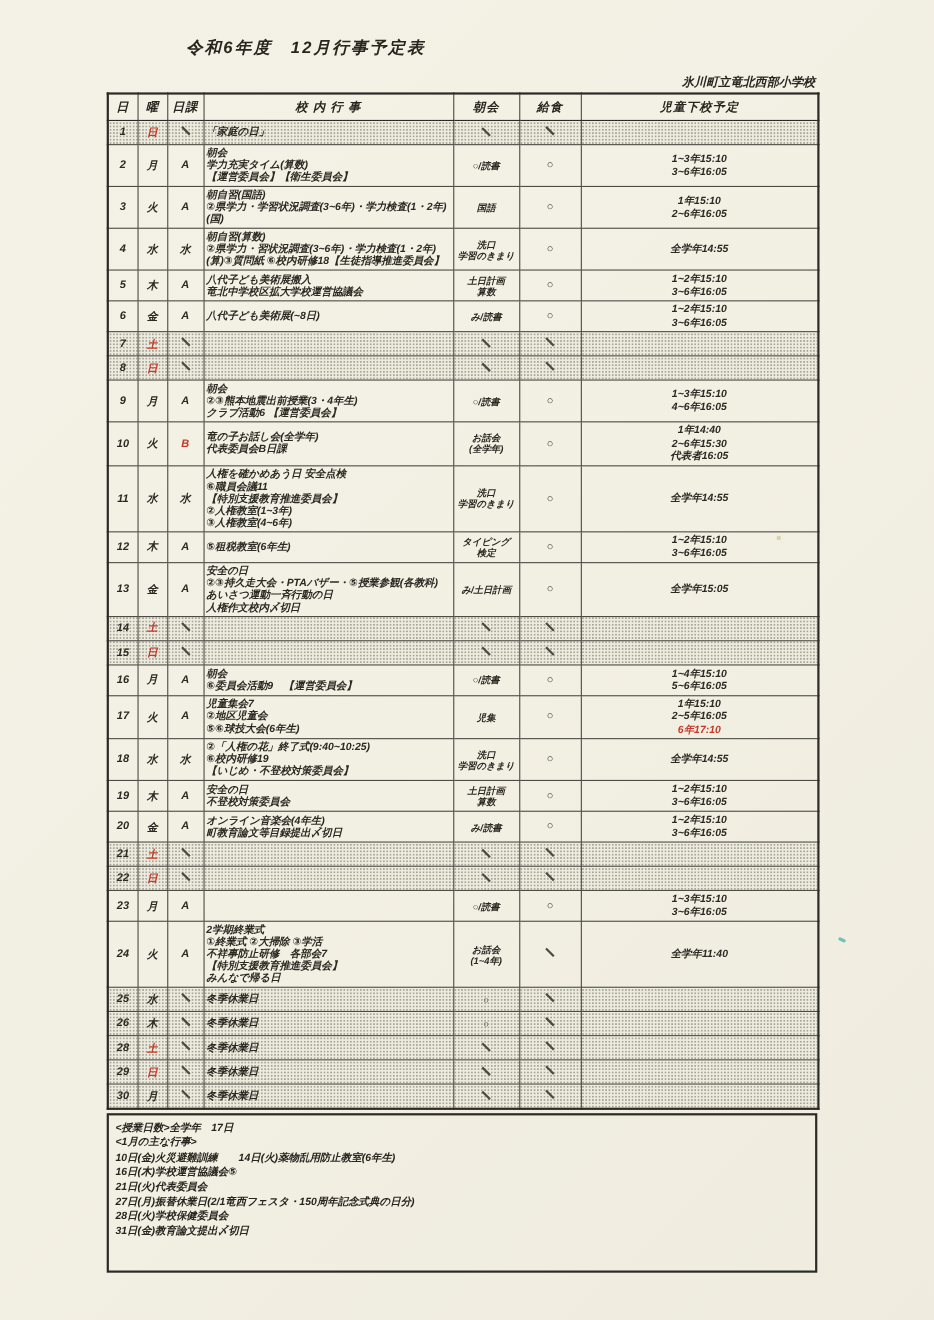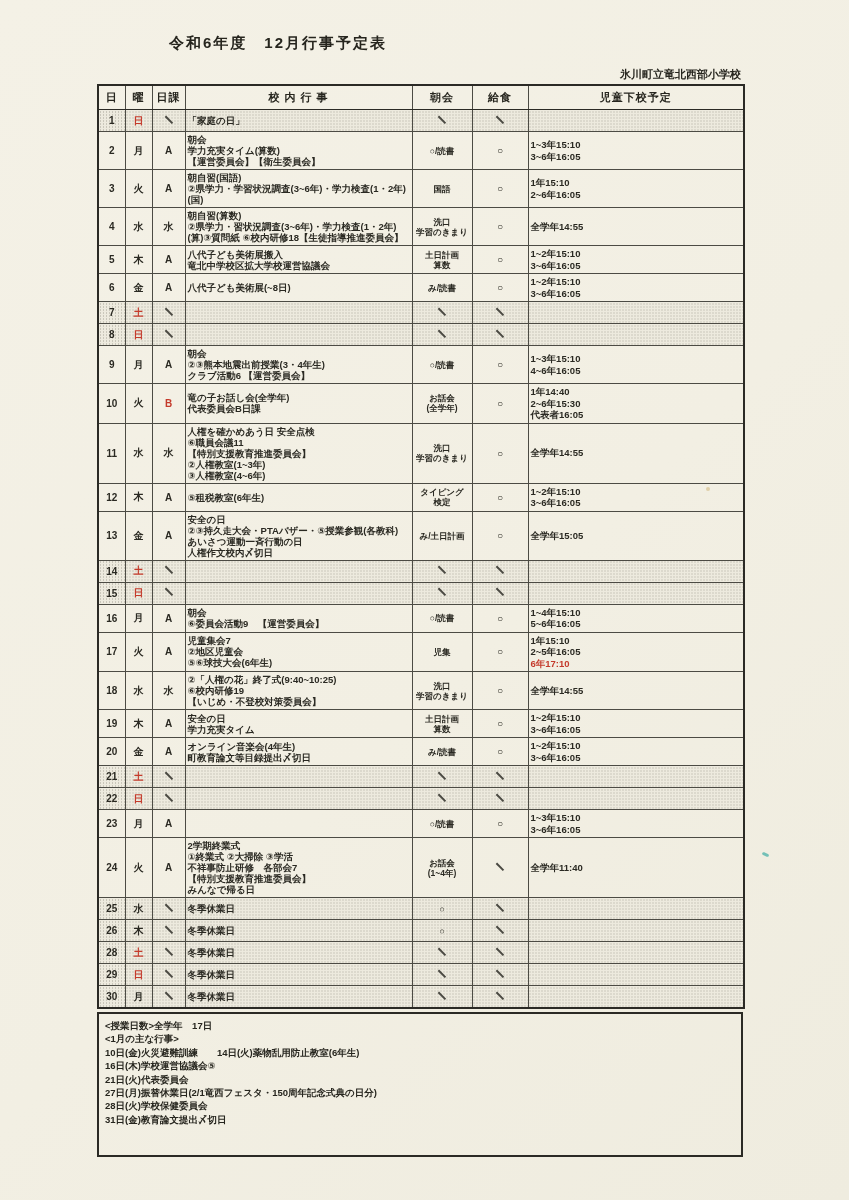--- a/index.html
+++ b/index.html
@@ -7,20 +7,21 @@
     width:849px;height:1200px;
     background:#efece0;
     font-family:"Liberation Sans","DejaVu Sans",sans-serif;
     color:#2a2922;
     position:relative;
     overflow:hidden;
   }
   .page{
     position:absolute;inset:0;
     background:linear-gradient(135deg,#f4f1e6 0%,#f2efe3 55%,#efecdf 100%);
+    font-style:italic;
   }
   .sheet{
     position:absolute;left:97px;top:34px;width:646px;
   }
   .doc-title{
     font-size:15px;font-weight:bold;letter-spacing:2px;
     margin:0 0 14px 72px;color:#26251e;
   }
   .school-name{
     text-align:right;font-size:11px;font-weight:bold;
@@ -41,21 +42,21 @@
     font-size:11px;font-weight:bold;text-align:center;
     padding:4px 1px;letter-spacing:1px;color:#26251e;
     border-bottom:1.5px solid #2b2a25;
   }
   td.c-day{ text-align:center;font-size:10px;font-weight:600;height:17px; }
   td.c-wd{ text-align:center;font-size:10px;font-weight:600; }
   td.c-nikka{ text-align:center;font-size:10px;font-weight:600; }
   td.c-events{ font-size:9.5px;line-height:11px;font-weight:600;padding:3px 3px 3px 5px;text-align:left; }
   td.c-asakai{ text-align:center;font-size:8.5px;line-height:10px;font-weight:600; }
   td.c-lunch{ text-align:center;font-size:10px;font-weight:600; }
-  td.c-dismissal{ text-align:left;font-size:9.5px;line-height:11.5px;font-weight:600; }
+  td.c-dismissal{ text-align:center;font-size:9.5px;line-height:11.5px;font-weight:600; }
   tr.shaded td{
     background-color:#edeade;
     background-image:radial-gradient(#a7a498 0.65px,rgba(0,0,0,0) 0.85px);
     background-size:3px 3px;
   }
   .red{ color:#c43a2b; }
   .bs{
     display:inline-block;width:1.6px;height:10px;background:#4a4942;
     transform:rotate(-45deg);margin:1px 4px;
   }
@@ -414,21 +415,21 @@
             <td class="c-dismissal">
               <div>全学年14:55</div>
             </td>
           </tr>
           <tr>
             <td class="c-day">19</td>
             <td class="c-wd">木</td>
             <td class="c-nikka">A</td>
             <td class="c-events">
               <div>安全の日</div>
-              <div>学力充実タイム</div>
+              <div>不登校対策委員会</div>
             </td>
             <td class="c-asakai">
               <div>土日計画</div>
               <div>算数</div>
             </td>
             <td class="c-lunch">○</td>
             <td class="c-dismissal">
               <div>1~2年15:10</div>
               <div>3~6年16:05</div>
             </td>

